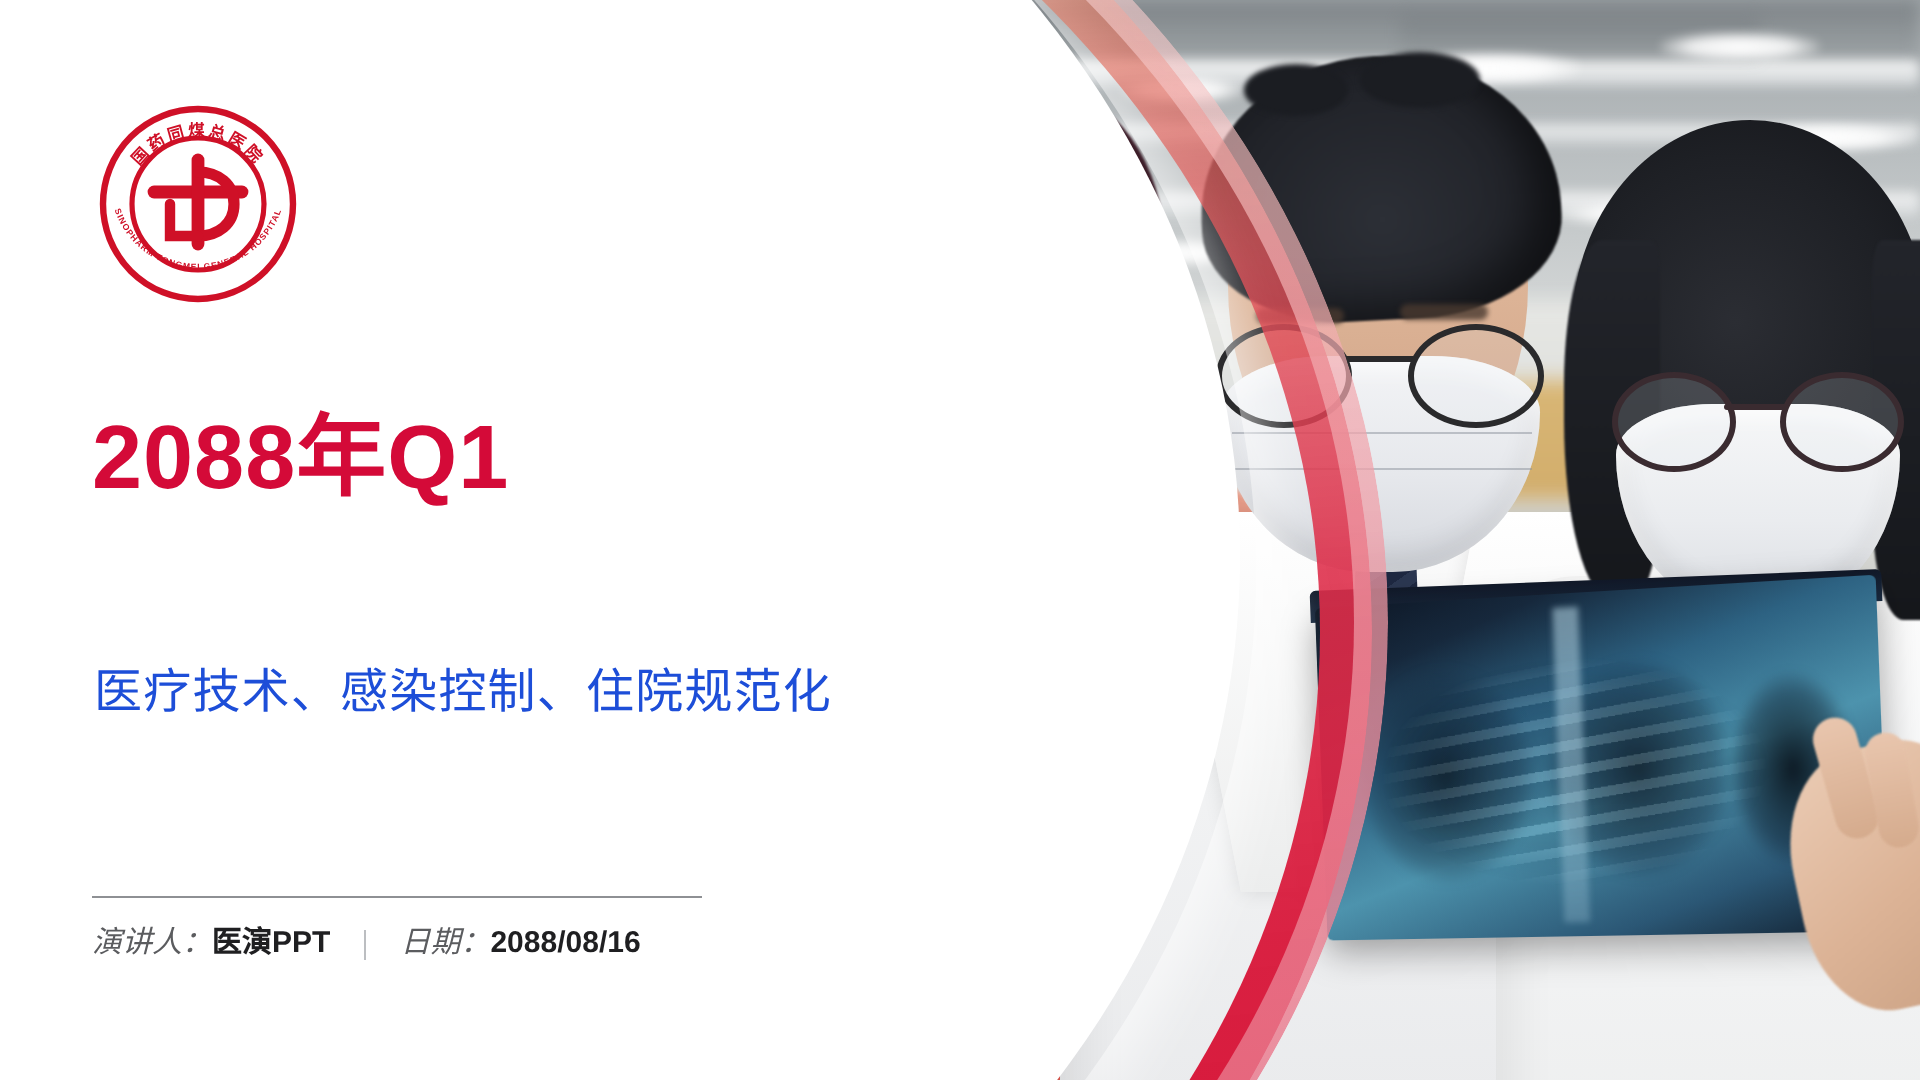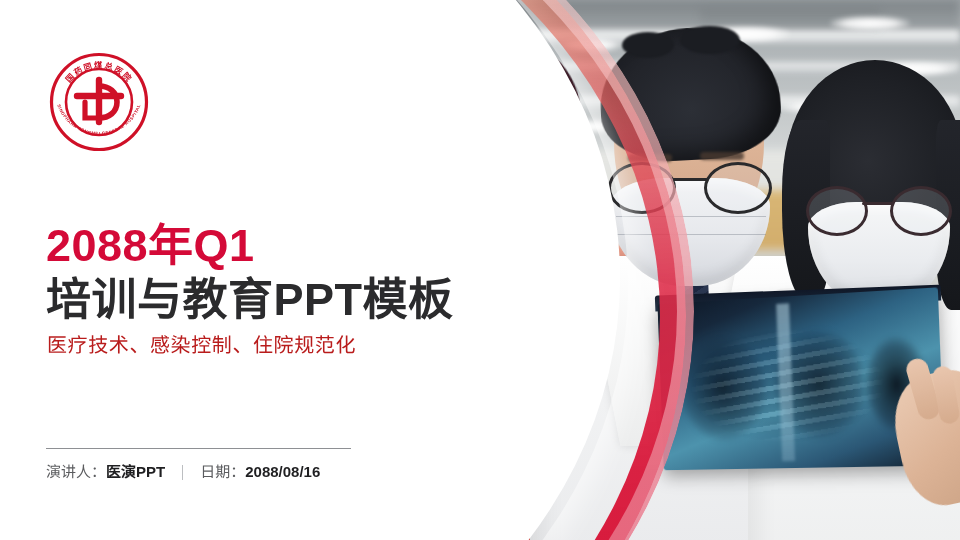--- a/index.html
+++ b/index.html
@@ -346,67 +346,66 @@
 
   
   .logo {
     position: absolute;
     left: 47px; top: 50px;
     width: 104px; height: 104px;
   }
   .logo svg { display: block; width: 104px; height: 104px; }
 
   
-  .title-block { position: absolute; left: 46px; top: 220px; }
+  .title-block { position: absolute; left: 46px; top: 203px; text-align: right; }
   .title-1 {
     font-size: 45px;
     line-height: 52px;
     font-weight: 700;
     color: #d40a38;
     letter-spacing: .5px;
     white-space: nowrap;
   }
   .title-2 {
     font-size: 45px;
     line-height: 56px;
     font-weight: 700;
     color: #2b2b2d;
     letter-spacing: .5px;
     white-space: nowrap;
   }
   .subtitle {
     position: absolute;
     left: 47px; top: 334px;
-    font-size: 20px;
+    font-size: 24px;
     line-height: 26px;
-    color: #b91c1c;
+    color: #1d4ed8;
     letter-spacing: .6px;
     white-space: nowrap;
-    font-family: Liberation Mono, monospace;
   }
 
   
   .divider {
     position: absolute;
     left: 46px; top: 448px;
     width: 305px; height: 1px;
     background: #8e9094;
   }
 
   
   .meta {
     position: absolute;
     left: 46px; top: 461px;
     display: flex;
     align-items: center;
     font-size: 15px;
     line-height: 22px;
     white-space: nowrap;
   }
-  .meta .lbl { color: #5b5c5f; }
+  .meta .lbl { color: #5b5c5f; font-style: italic; }
   .meta .val { color: #1f1f21; font-weight: 700; }
   .meta .sep {
     display: inline-block;
     width: 1px; height: 15px;
     background: #bcbec1;
     margin: 0 17px;
   }
 
   
   .footer {
@@ -530,21 +529,20 @@
           <textPath href="#arcTop" startOffset="50%" text-anchor="middle">国药同煤总医院</textPath>
         </text>
         <text font-family="'Liberation Sans', sans-serif" font-size="4.3" font-weight="700" fill="#cf1027" letter-spacing="0.5">
           <textPath href="#arcBot" startOffset="50%" text-anchor="middle">SINOPHARM TONGMEI GENERAL HOSPITAL</textPath>
         </text>
       </svg>
     </div>
 
     <div class="title-block">
       <div class="title-1">2088年Q1</div>
-      <div class="title-2">培训与教育PPT模板</div>
     </div>
 
     <div class="subtitle">医疗技术、感染控制、住院规范化</div>
 
     <div class="divider"></div>
 
     <div class="meta">
       <span class="lbl">演讲人：</span>
       <span class="val">医演PPT</span>
       <span class="sep"></span>

